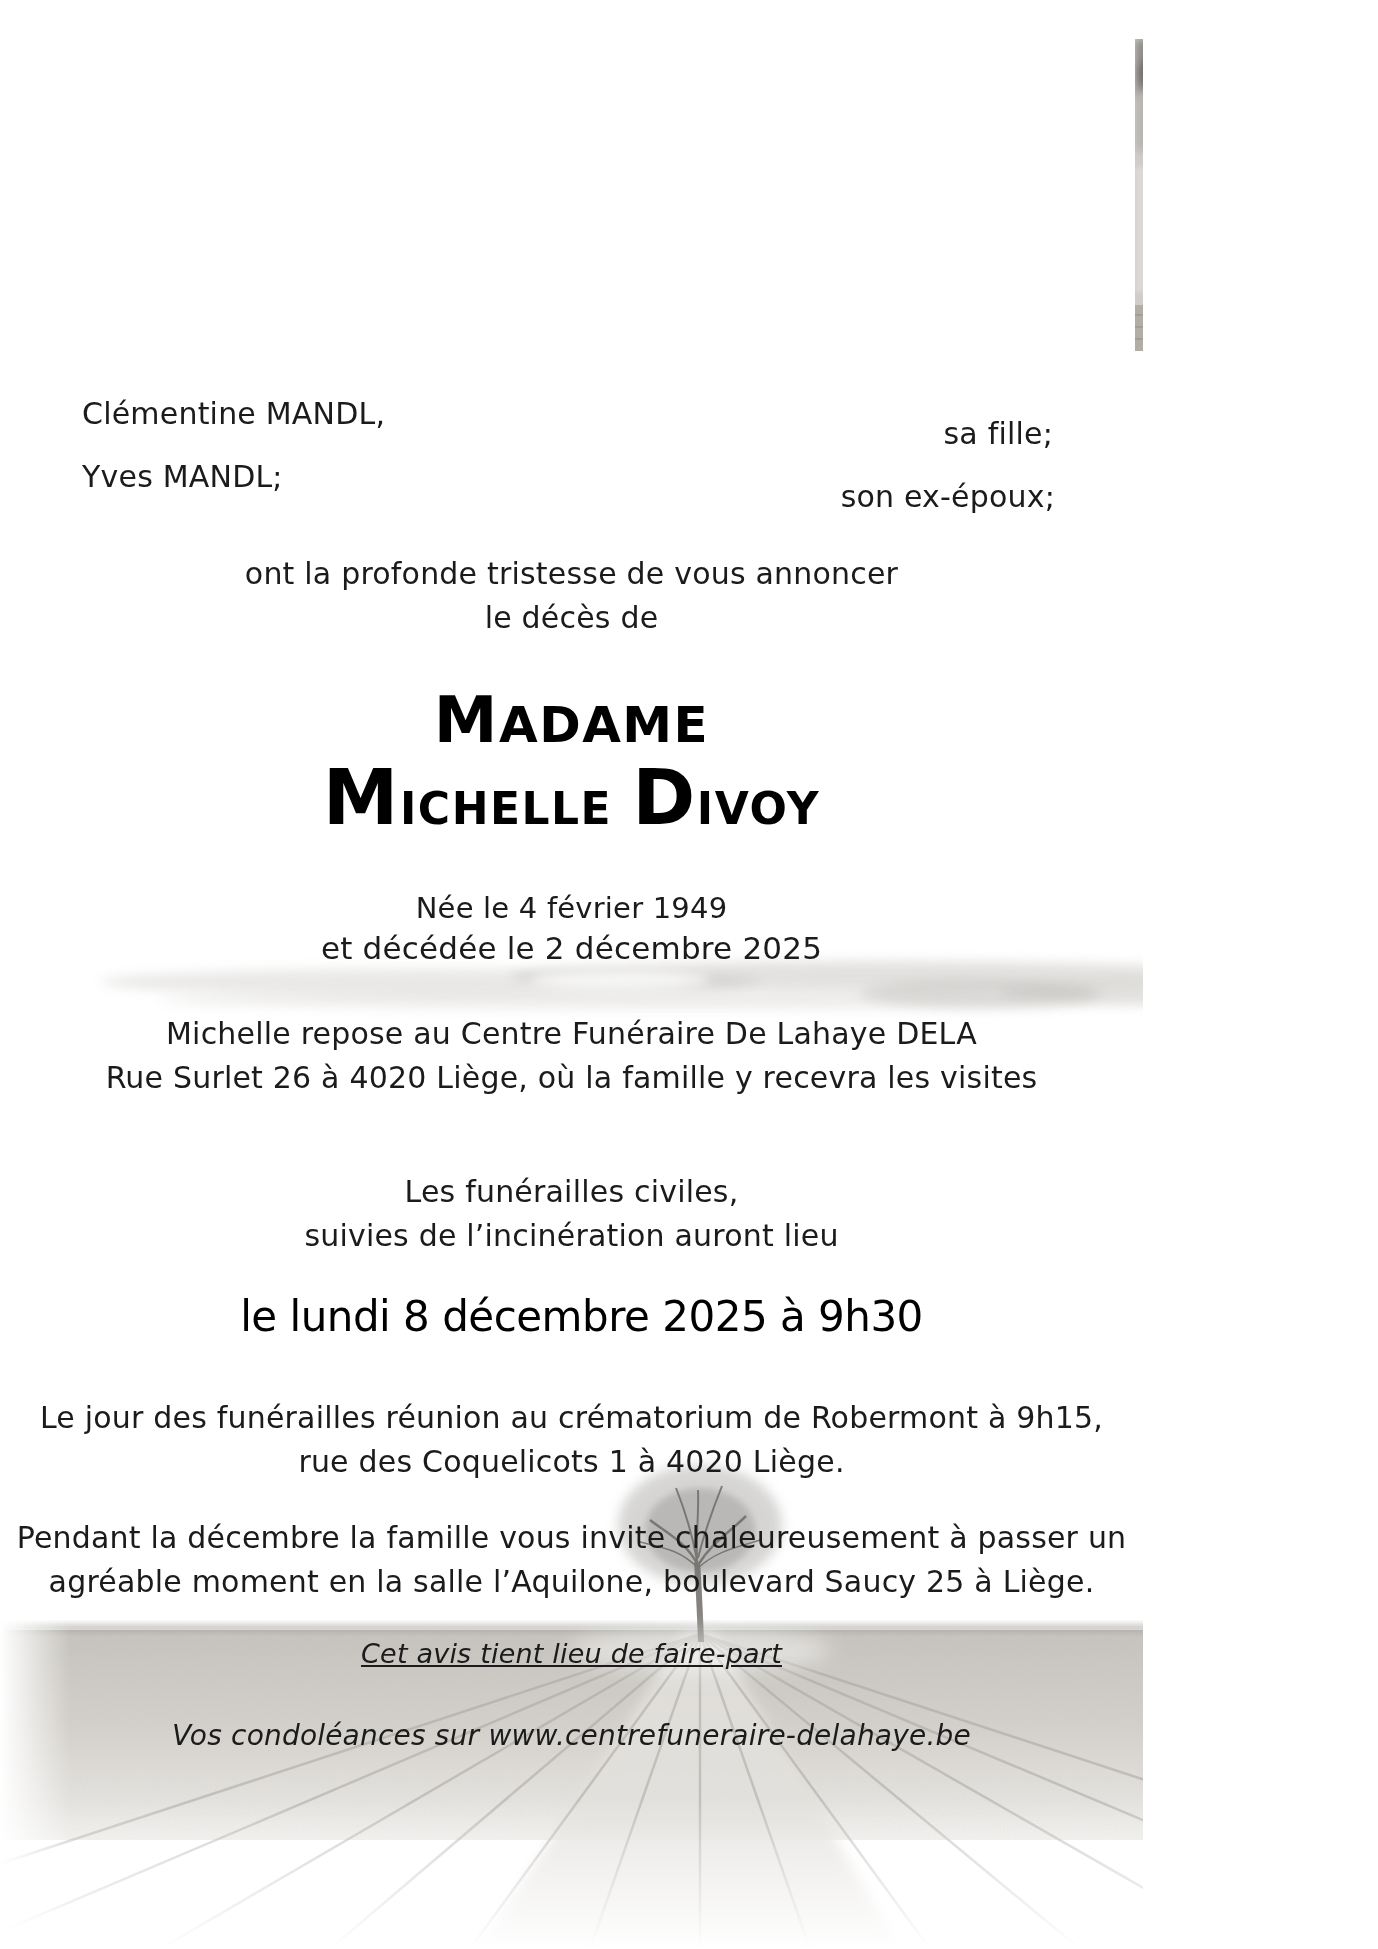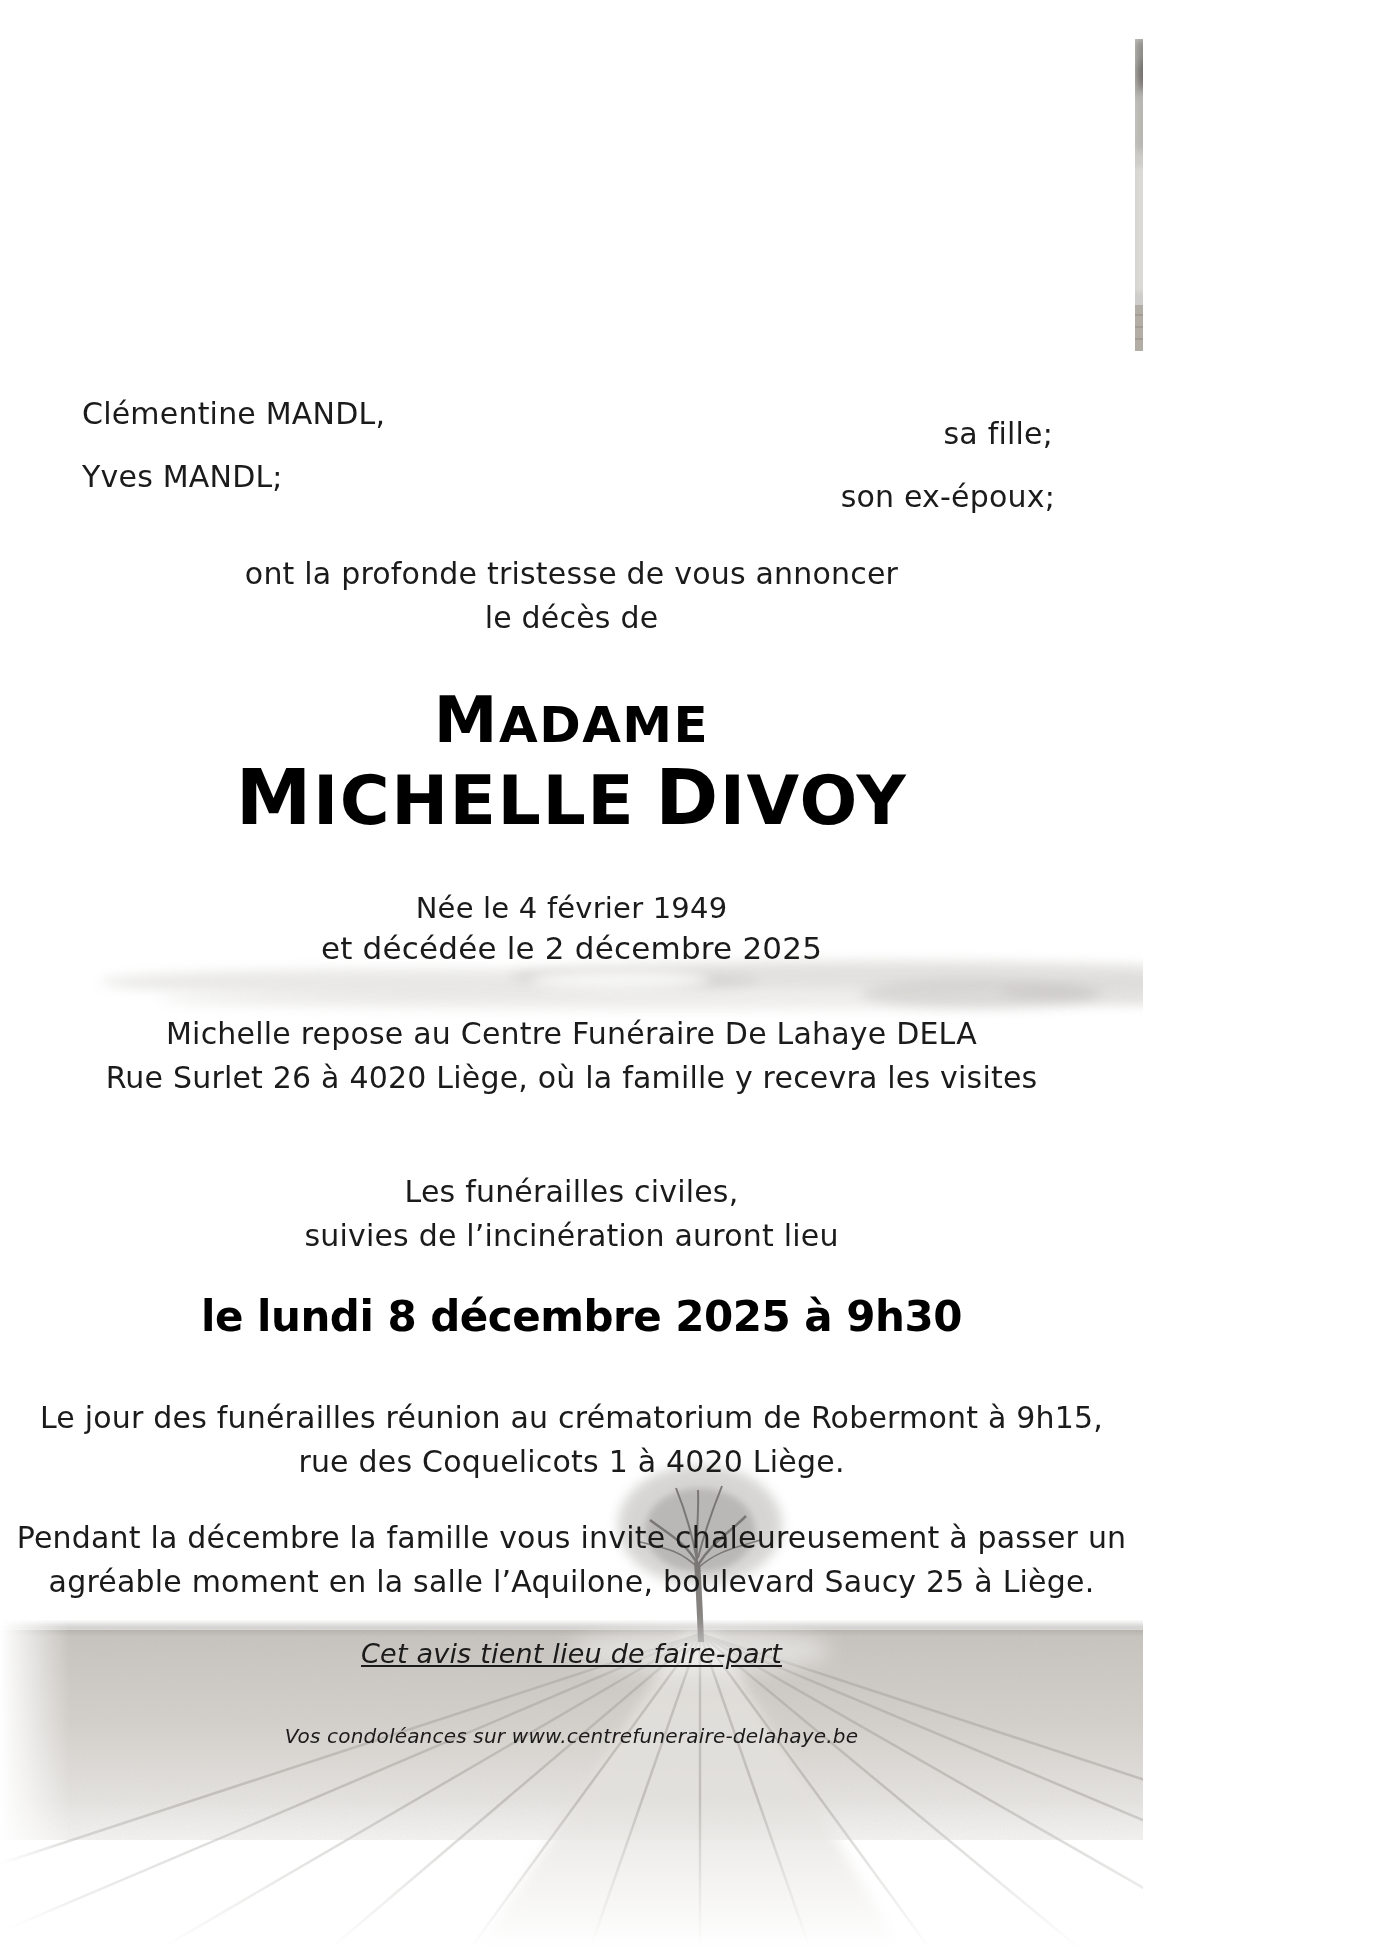--- a/index.html
+++ b/index.html
@@ -19,31 +19,31 @@
     letter-spacing: 0.2px;
     white-space: nowrap;
   }
   .center { left: 0; right: 0; text-align: center; }
   .names-left { left: 82px; }
   .rel-right { text-align: right; }
   .heading-line { left: 0; right: 0; text-align: center; line-height: 1; font-weight: bold; color: #000; letter-spacing: 1.5px; }
   .lead { font-size: 64px; }
   .small { font-size: 50px; }
   .lead2 { font-size: 76px; }
-  .small2 { font-size: 68px; }
+  .small2 { font-size: 44px; }
   .datebold {
-    font-weight: bold;
+    font-weight: normal;
     font-size: 42px;
     letter-spacing: -0.5px;
     color: #000;
     margin-left: 20px;
   }
   .italic { font-style: italic; }
   .notice { font-size: 27px; }
-  .condol { font-size: 20px; }
+  .condol { font-size: 28px; }
   svg { display: block; }
 </style>
 </head>
 <body>
 
 <div class="page">
 
   <svg class="abs" style="left:0; top:950px;" width="1378" height="999" viewBox="0 0 1378 999">
     <defs>
       <filter id="b3" x="-50%" y="-50%" width="200%" height="200%">

